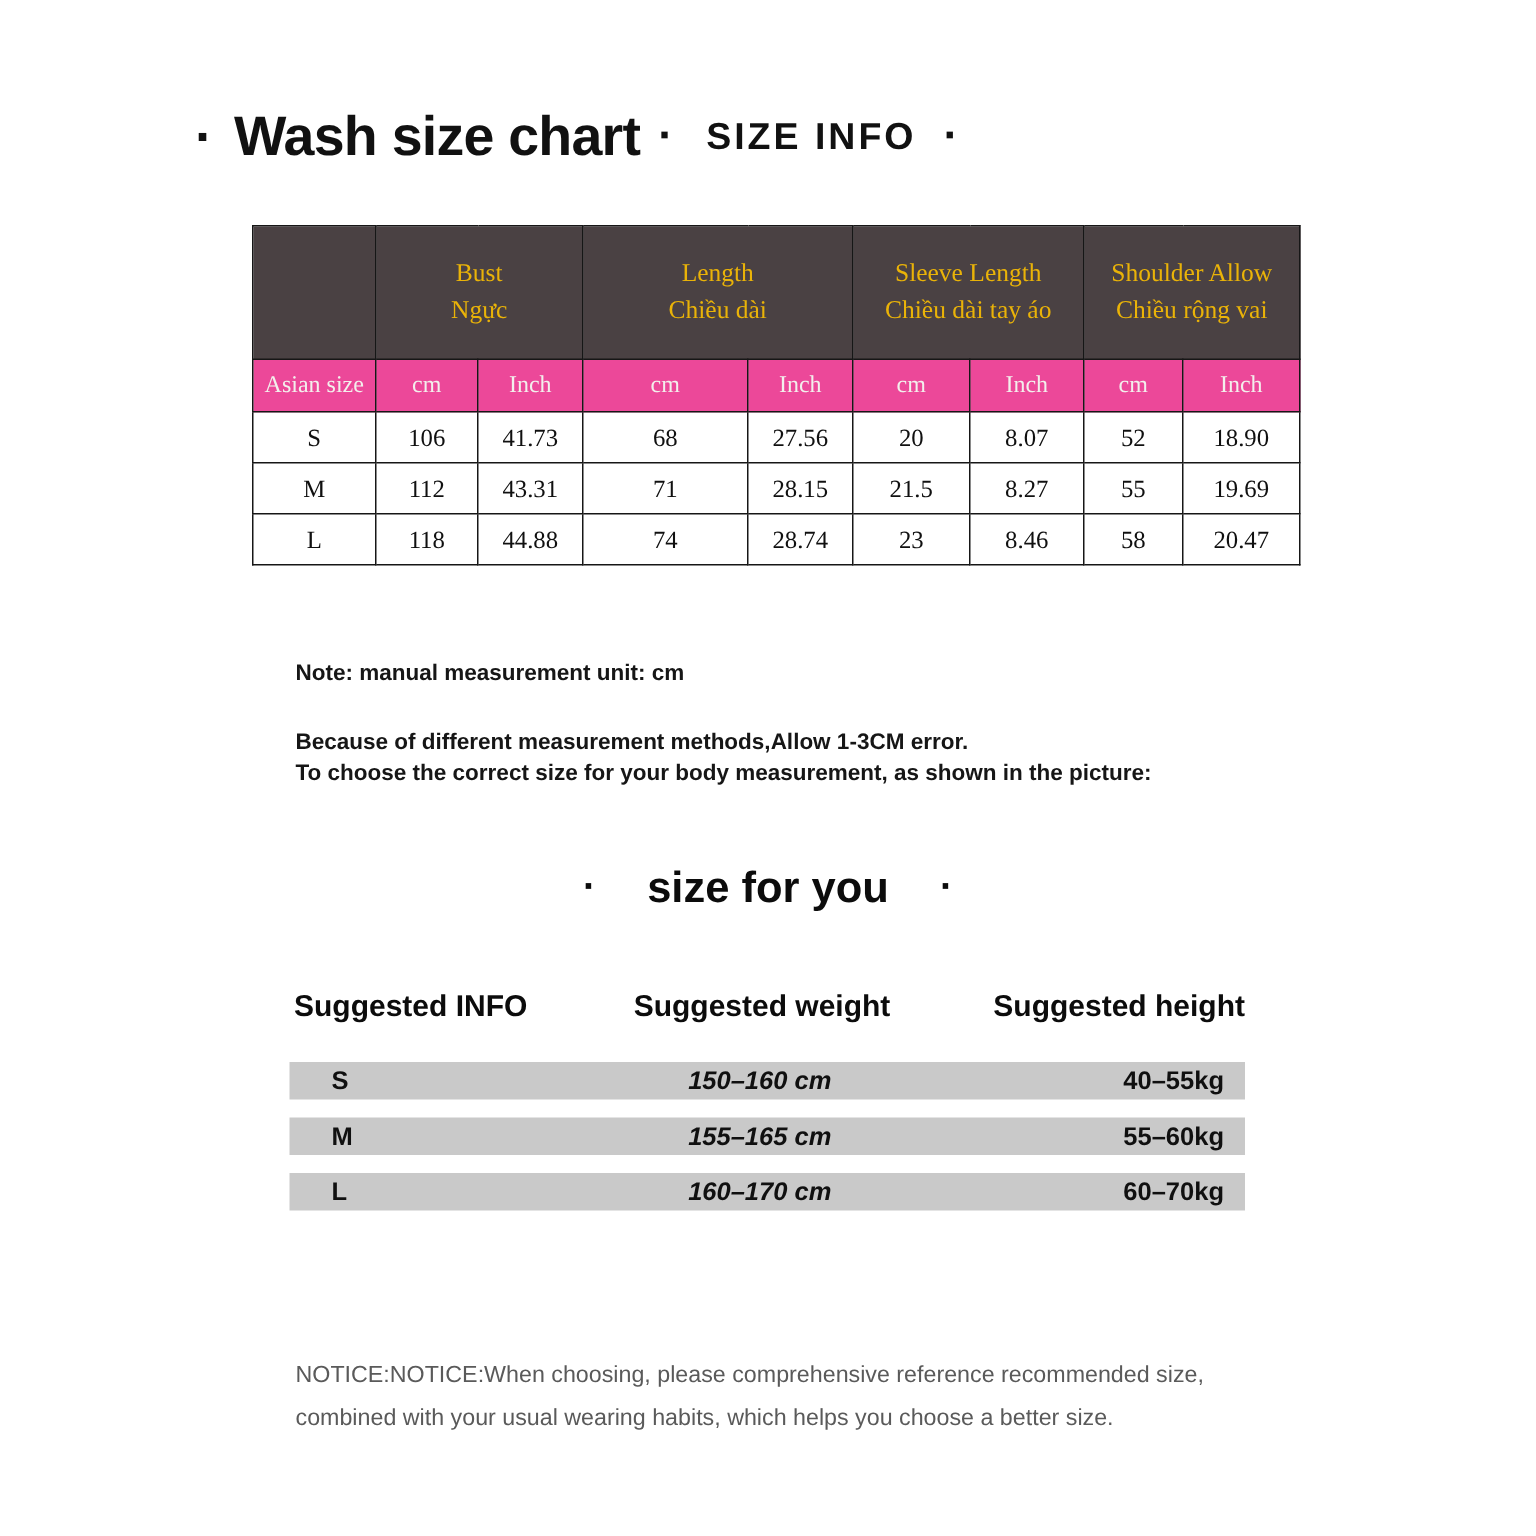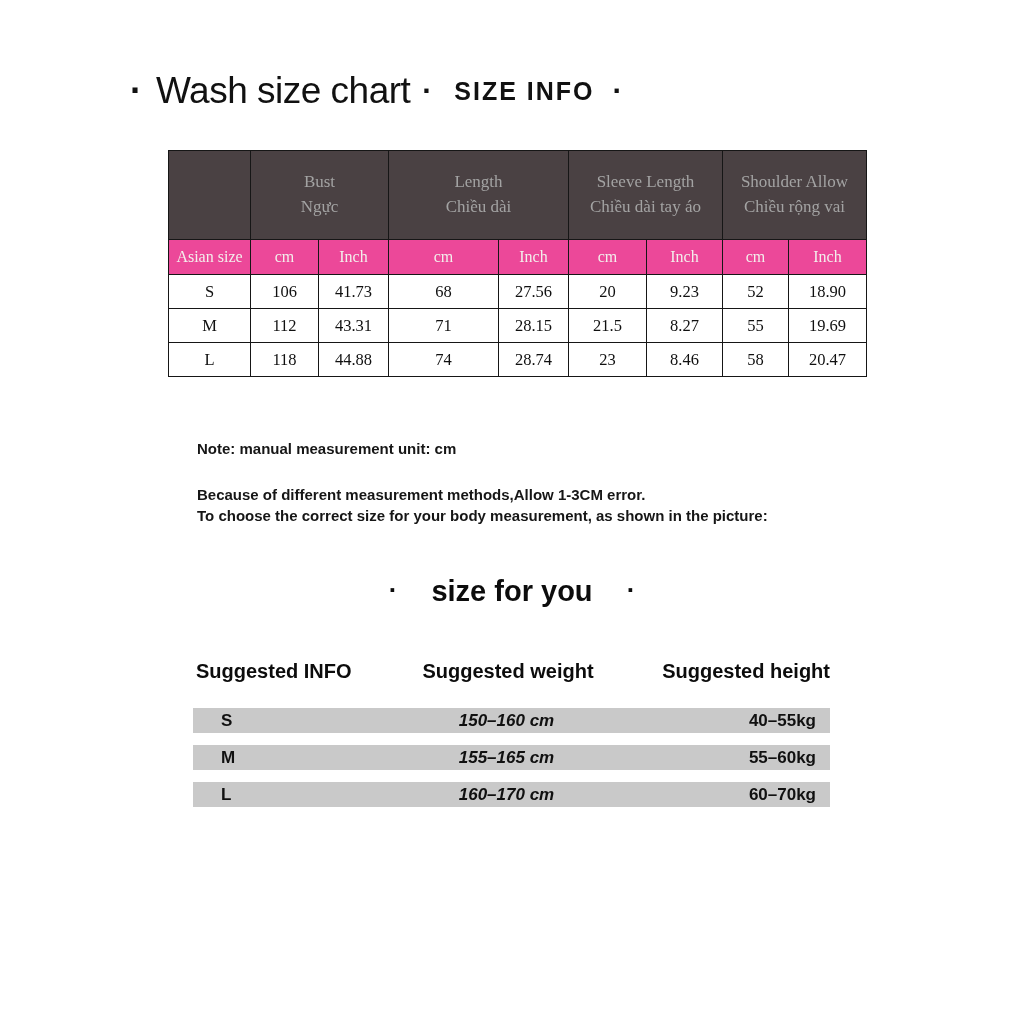--- a/index.html
+++ b/index.html
@@ -4,29 +4,29 @@
 <style>
   html,body{margin:0;padding:0;background:#ffffff;}
   #canvas{
     position:relative;width:1024px;height:1024px;background:#ffffff;
     font-family:"Liberation Sans", sans-serif;color:#111;overflow:hidden;
   }
 
   
   .title{position:absolute;left:130px;top:70px;display:flex;align-items:center;white-space:nowrap;}
   .title .dot{font-size:36px;font-weight:700;line-height:1;}
-  .title .wash{font-size:37px;font-weight:400;letter-spacing:-0.5px;margin:0 12px 0 14px;text-align:right;}
+  .title .wash{font-size:37px;font-weight:700;letter-spacing:-0.5px;margin:0 12px 0 14px;text-align:right;}
   .title .dot2{font-size:30px;font-weight:700;line-height:1;}
   .title .info{font-size:25px;font-weight:800;letter-spacing:2px;margin:0 18px 0 22px;}
 
   
   .size-table{position:absolute;left:168px;top:150px;border-collapse:collapse;
     font-family:"Liberation Serif", serif;table-layout:fixed;}
   .size-table th,.size-table td{border:1px solid #161616;text-align:center;vertical-align:middle;padding:0;}
-  .size-table .group-row th{background:#4a4143;color:#a3a3a3;height:88px;font-weight:400;font-size:17px;line-height:1.45;}
+  .size-table .group-row th{background:#4a4143;color:#eab308;height:88px;font-weight:400;font-size:17px;line-height:1.45;}
   .size-table .unit-row th{background:#ec4899;color:#f3efec;height:34px;font-weight:400;font-size:16px;}
   .size-table tbody td{height:33px;font-size:16.5px;color:#101010;background:#ffffff;}
 
   
   .notes{position:absolute;left:197px;top:440px;font-size:15px;font-weight:700;color:#161616;}
   .notes .note-lines{margin-top:27px;line-height:21px;font-weight:600;}
 
   
   .sfy-heading{position:absolute;left:0;top:575px;width:1024px;text-align:center;
     font-size:29px;font-weight:700;color:#0c0c0c;}
@@ -107,21 +107,21 @@
       </tr>
     </thead>
     <tbody>
       <tr>
         <td>S</td>
         <td>106</td>
         <td>41.73</td>
         <td>68</td>
         <td>27.56</td>
         <td>20</td>
-        <td>9.23</td>
+        <td>8.07</td>
         <td>52</td>
         <td>18.90</td>
       </tr>
       <tr>
         <td>M</td>
         <td>112</td>
         <td>43.31</td>
         <td>71</td>
         <td>28.15</td>
         <td>21.5</td>
@@ -173,14 +173,18 @@
       <span class="c2">155–165 cm</span>
       <span class="c3">55–60kg</span>
     </div>
     <div class="stripe">
       <span class="c1">L</span>
       <span class="c2">160–170 cm</span>
       <span class="c3">60–70kg</span>
     </div>
   </div>
 
+  <div class="notice">
+    <div>NOTICE:NOTICE:When choosing, please comprehensive reference recommended size,</div>
+    <div>combined with your usual wearing habits, which helps you choose a better size.</div>
+  </div>
 
 </div>
 
 </body></html>

